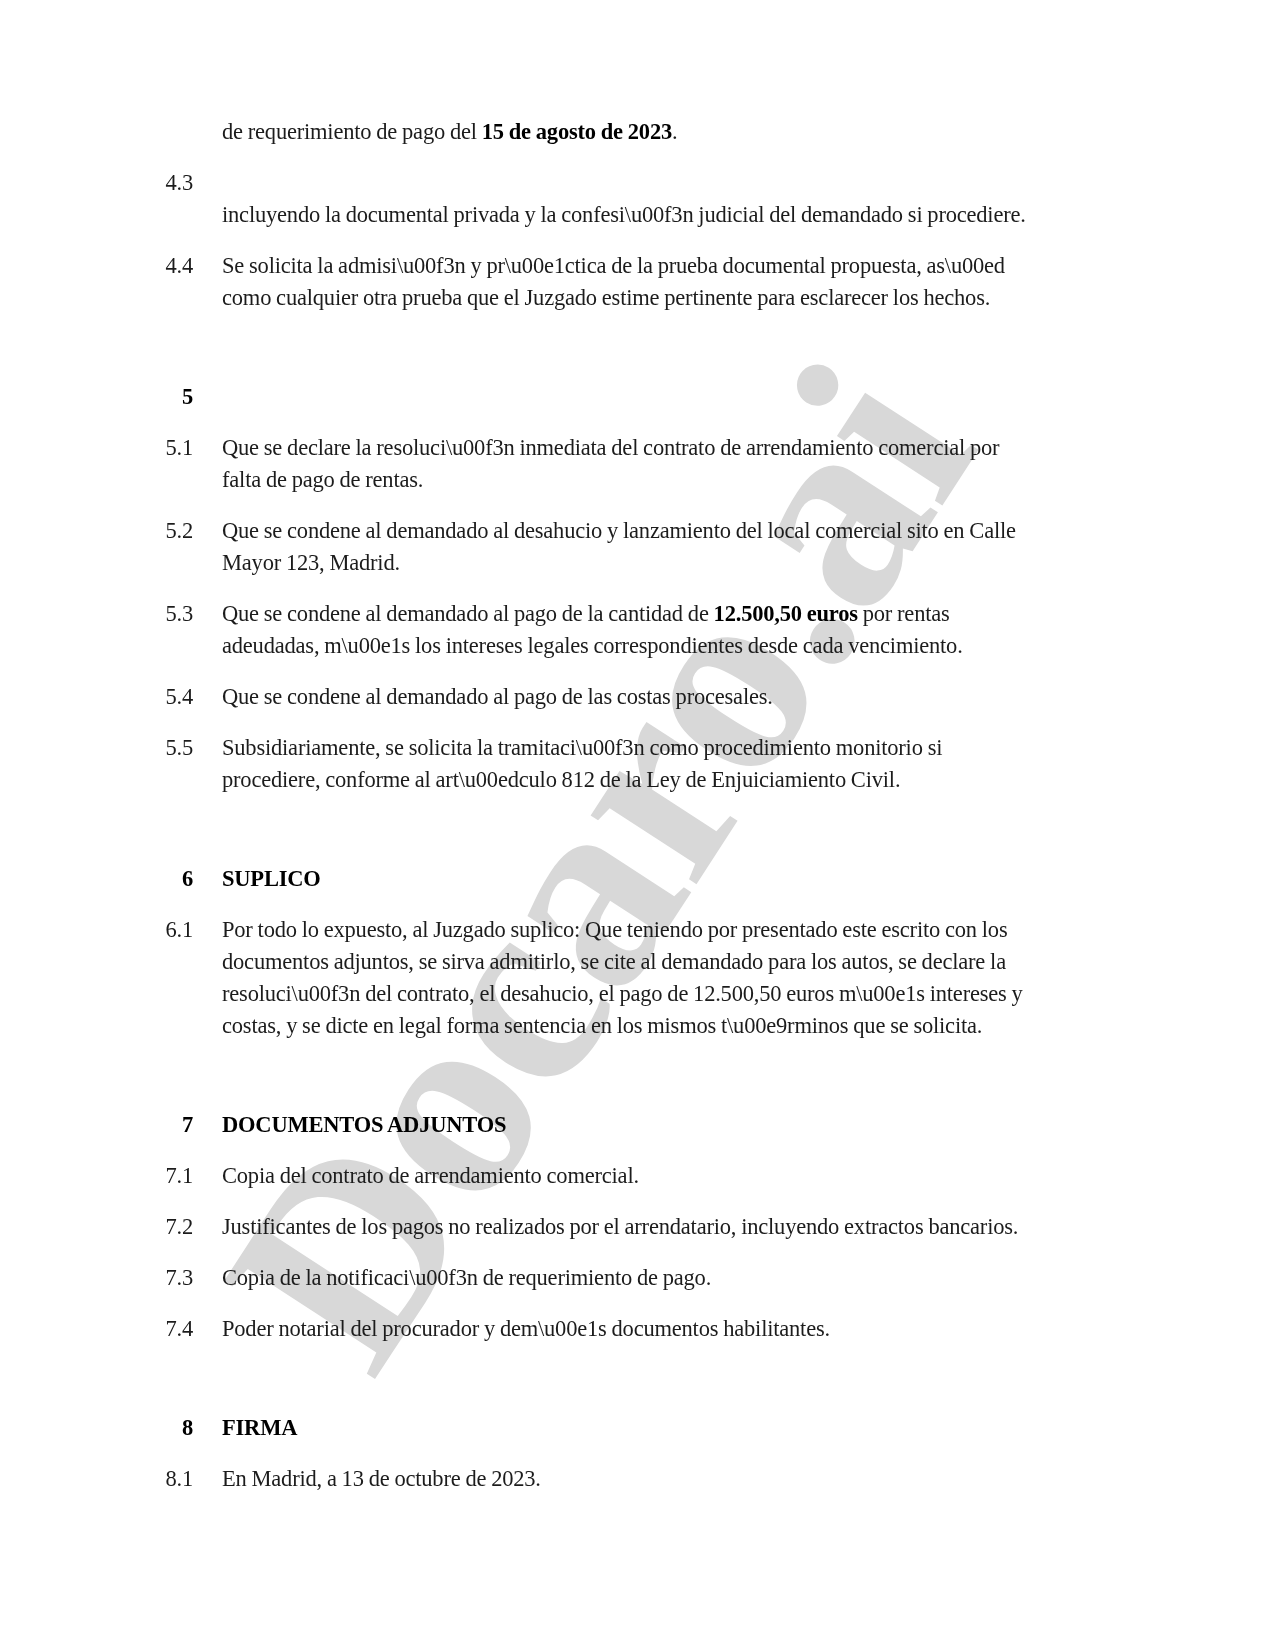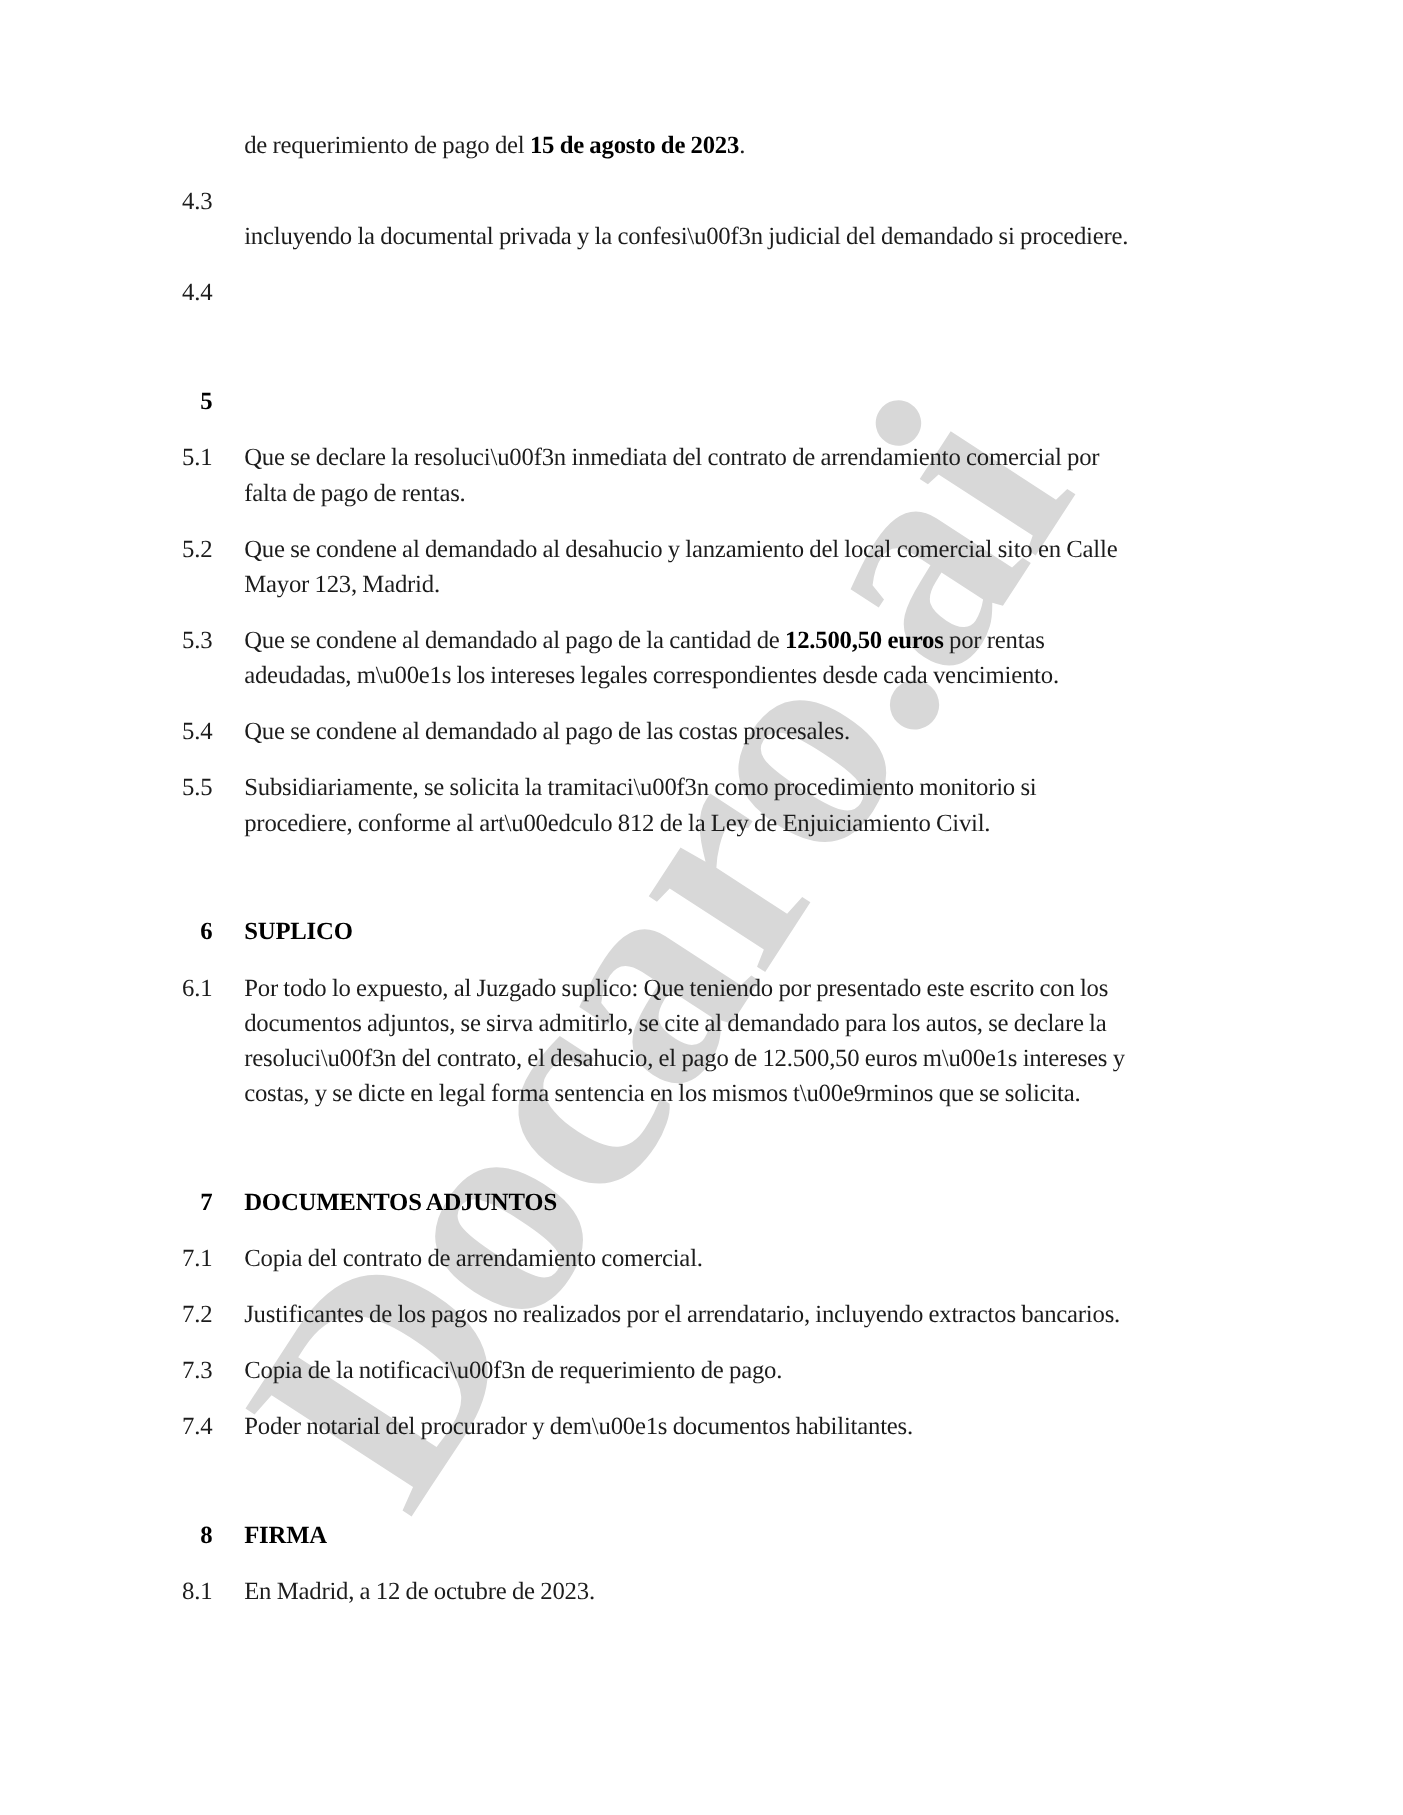--- a/index.html
+++ b/index.html
@@ -78,20 +78,21 @@
       <div class="row">
         <span class="label"></span>
         <div class="text"><span>de requerimiento de pago del </span><span class="b">15 de agosto de 2023</span><span>.</span></div>
       </div>
       <div class="row">
         <span class="label">4.3</span>
         <div class="text"><br><span>incluyendo la documental privada y la confesi\u00f3n judicial del demandado si procediere.</span></div>
       </div>
       <div class="row">
         <span class="label">4.4</span>
+        <div class="text"><span>Se solicita la admisi\u00f3n y pr\u00e1ctica de la prueba documental propuesta, as\u00ed</span><br><span>como cualquier otra prueba que el Juzgado estime pertinente para esclarecer los hechos.</span></div>
       </div>
       <div class="row section">
         <span class="label">5</span>
       </div>
       <div class="row">
         <span class="label">5.1</span>
         <div class="text"><span>Que se declare la resoluci\u00f3n inmediata del contrato de arrendamiento comercial por</span><br><span>falta de pago de rentas.</span></div>
       </div>
       <div class="row">
         <span class="label">5.2</span>
@@ -136,16 +137,16 @@
       <div class="row">
         <span class="label">7.4</span>
         <div class="text"><span>Poder notarial del procurador y dem\u00e1s documentos habilitantes.</span></div>
       </div>
       <div class="row section">
         <span class="label">8</span>
         <div class="text">FIRMA</div>
       </div>
       <div class="row">
         <span class="label">8.1</span>
-        <div class="text"><span>En Madrid, a 12 de octubre de 2023.</span></div>
+        <div class="text"><span>En Madrid, a 13 de octubre de 2023.</span></div>
       </div>
     </div>
 </div>
 
 </body></html>

